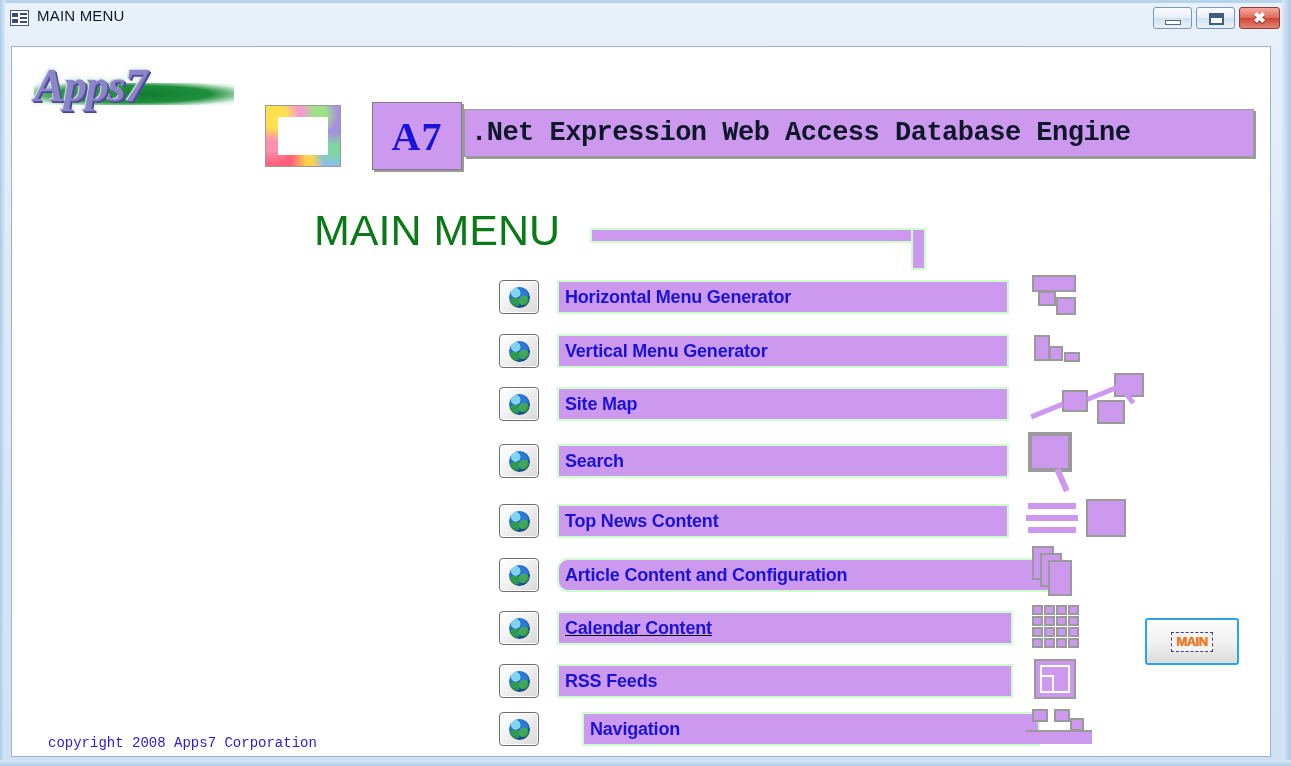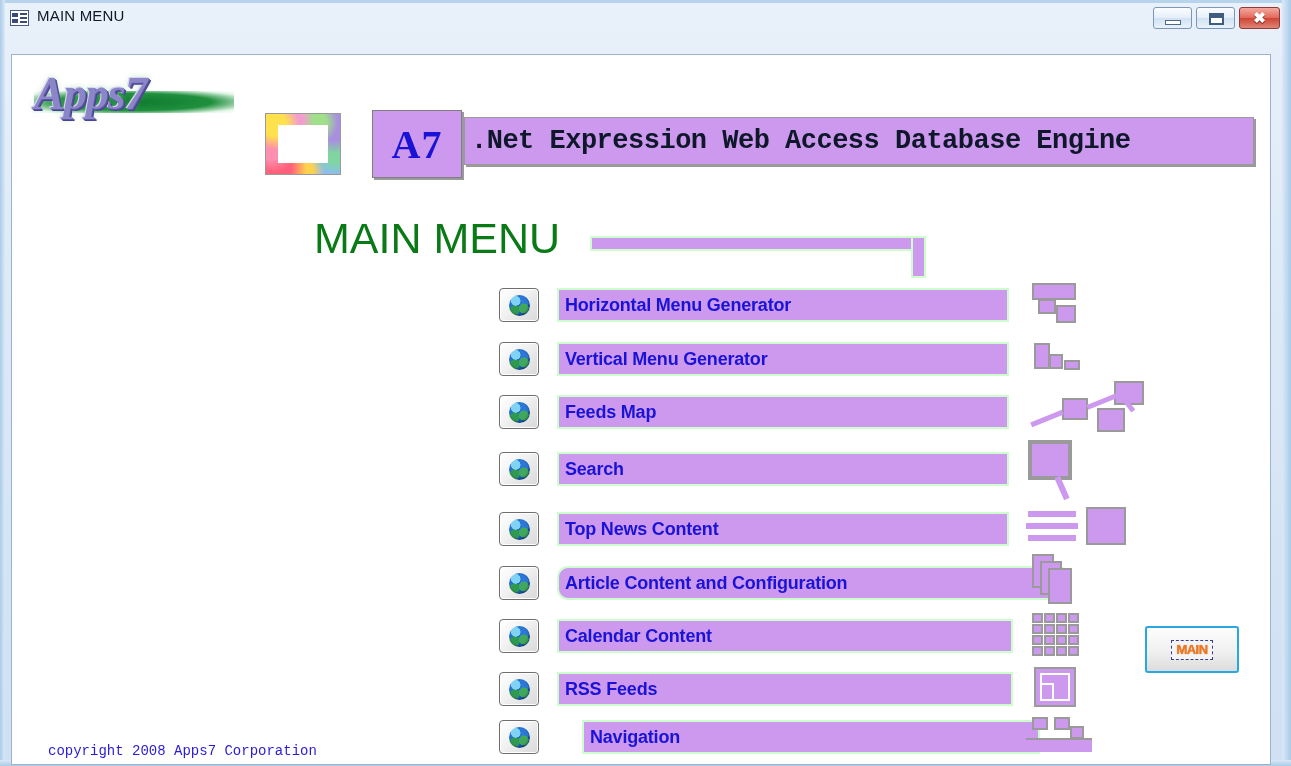--- a/index.html
+++ b/index.html
@@ -107,21 +107,21 @@
     position:absolute; left:0; top:0; right:0; bottom:0;
     color:#ffffff; font-size:15px; font-weight:bold;
     font-family:"Liberation Sans", sans-serif;
     display:flex; align-items:center; justify-content:center;
     text-shadow: 0 1px 1px rgba(80,0,0,.8);
   }
 
   
   .client {
     position:absolute;
-    left: 11px; top: 54px;
+    left: 11px; top: 46px;
     width: 1260px; height: 711px;
     background: #ffffff;
     border: 1px solid #9ab4cd;
     box-sizing: border-box;
     overflow: hidden;
   }
 
   
   .header {
     position:absolute; left:0; top:0; width:1258px; height:95px;
@@ -413,21 +413,21 @@
         <div class="pbox" style="left:0px; top:0px; width:16px; height:26px;"></div>
         <div class="pbox" style="left:15px; top:11px; width:14px; height:15px;"></div>
         <div class="pbox" style="left:30px; top:17px; width:16px; height:10px;"></div>
       </div>
 
       <div class="menu-row" style="top:340px;">
         <div class="globe-btn">
             <span class="globe"></span>
           </div>
         <div class="bar" style="width:452px;">
-          <span>Feeds Map</span>
+          <span>Site Map</span>
         </div>
       </div>
       <div class="decor" style="left:1010px; top:326px; width:125px; height:62px;">
         <div class="pbox" style="left:40px; top:17px; width:26px; height:22px;"></div>
         <div class="pbox" style="left:92px; top:0px; width:30px; height:24px;"></div>
         <div class="pbox" style="left:75px; top:27px; width:28px; height:24px;"></div>
         <div class="pline" style="left:8px; top:35px; width:34px; height:5px; transform:rotate(-22deg);"></div>
         <div class="pline" style="left:64px; top:18px; width:32px; height:5px; transform:rotate(-22deg);"></div>
         <div class="pline" style="left:100px; top:22px; width:14px; height:5px; transform:rotate(52deg);"></div>
       </div>
@@ -471,21 +471,21 @@
       <div class="decor" style="left:1020px; top:499px; width:80px; height:58px;">
         <div class="pbox" style="left:0px; top:0px; width:22px; height:34px;"></div>
         <div class="pbox" style="left:8px; top:7px; width:22px; height:34px;"></div>
         <div class="pbox" style="left:16px; top:14px; width:24px; height:36px;"></div>
       </div>
 
       <div class="menu-row" style="top:564px;">
         <div class="globe-btn">
             <span class="globe"></span>
           </div>
-        <div class="bar" style="width:456px;">
+        <div class="bar" style="width:456px;text-decoration:underline;">
           <span>Calendar Content</span>
         </div>
       </div>
       <div class="decor" style="left:1020px; top:558px; width:60px; height:44px;">
         <div class="pbox" style="left:0px;  top:0px;  width:11px; height:10px;"></div>
         <div class="pbox" style="left:12px; top:0px;  width:11px; height:10px;"></div>
         <div class="pbox" style="left:24px; top:0px;  width:11px; height:10px;"></div>
         <div class="pbox" style="left:36px; top:0px;  width:11px; height:10px;"></div>
         <div class="pbox" style="left:0px;  top:11px; width:11px; height:10px;"></div>
         <div class="pbox" style="left:12px; top:11px; width:11px; height:10px;"></div>

